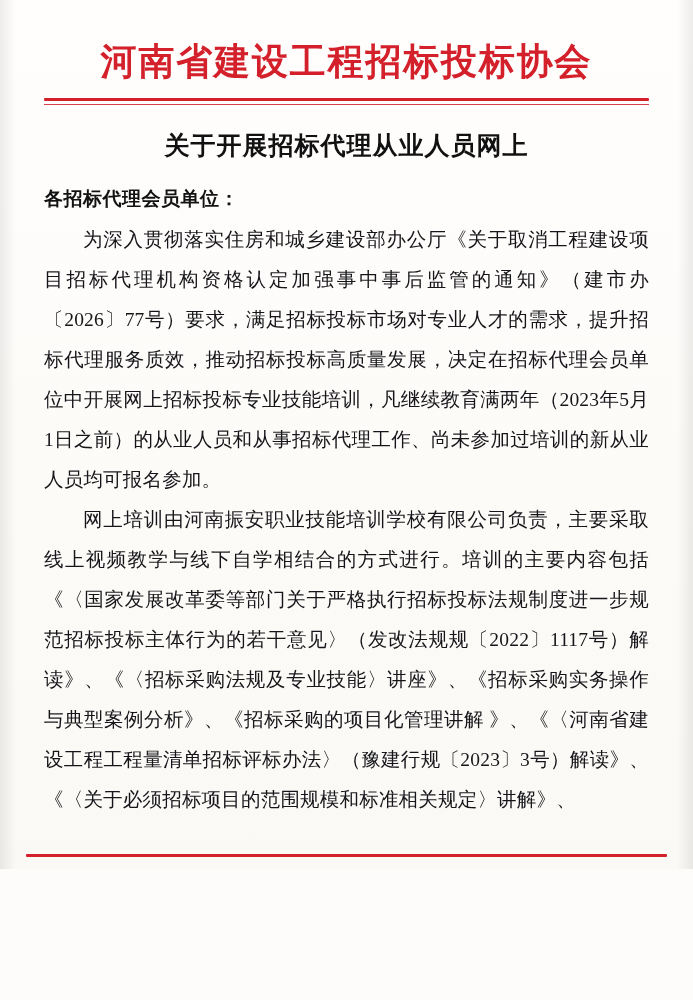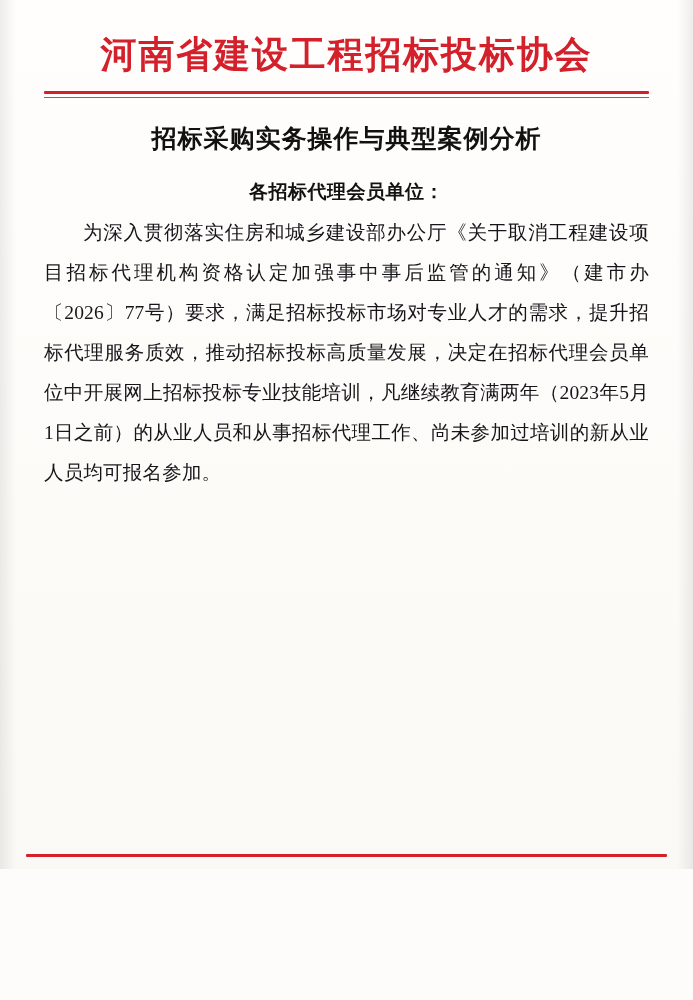--- a/index.html
+++ b/index.html
@@ -12,21 +12,21 @@
     background: #fdfcfa;
     font-family: "Liberation Serif", "DejaVu Serif", serif;
     overflow: hidden;
   }
   .page {
     position: relative;
     width: 693px;
     height: 869px;
     box-sizing: border-box;
     background: linear-gradient(180deg, #fffefd 0%, #fdfbf8 60%, #fbf9f6 100%);
-    padding: 5px 44px;
+    padding: 12px 44px;
   }
   .letterhead {
     padding-top: 26px;
     text-align: center;
   }
   .letterhead-title {
     color: #d3202a;
     font-family: "DejaVu Serif", "Liberation Serif", serif;
     font-weight: bold;
     font-size: 37px;
@@ -58,21 +58,20 @@
   }
   .doc-title .line {
     display: block;
   }
   .salutation {
     margin-top: 20px;
     font-weight: bold;
     font-size: 19px;
     color: #121212;
     letter-spacing: 0.5px;
-    text-align: center;
   }
   .body-text {
     margin-top: 8px;
     font-size: 19.5px;
     line-height: 40px;
     color: #16161a;
     text-align: justify;
     text-justify: inter-ideograph;
     letter-spacing: 0.2px;
   }
@@ -111,26 +110,27 @@
   <div class="edge-shadow edge-right"></div>
 
   <div class="letterhead">
     <div class="letterhead-title">河南省建设工程招标投标协会</div>
   </div>
 
   <div class="rule-thick"></div>
   <div class="rule-thin"></div>
 
   <div class="doc-title">
-    <span class="line">招标采购实务操作与典型案例分析</span>
+    <span class="line">关于开展招标代理从业人员网上</span>
   </div>
 
   <div class="salutation">各招标代理会员单位：</div>
 
   <div class="body-text">
     <p>为深入贯彻落实住房和城乡建设部办公厅《关于取消工程建设项目招标代理机构资格认定加强事中事后监管的通知》（建市办〔2026〕77号）要求，满足招标投标市场对专业人才的需求，提升招标代理服务质效，推动招标投标高质量发展，决定在招标代理会员单位中开展网上招标投标专业技能培训，凡继续教育满两年（2023年5月1日之前）的从业人员和从事招标代理工作、尚未参加过培训的新从业人员均可报名参加。</p>
+    <p>网上培训由河南振安职业技能培训学校有限公司负责，主要采取线上视频教学与线下自学相结合的方式进行。培训的主要内容包括《〈国家发展改革委等部门关于严格执行招标投标法规制度进一步规范招标投标主体行为的若干意见〉（发改法规规〔2022〕1117号）解读》、《〈招标采购法规及专业技能〉讲座》、《招标采购实务操作与典型案例分析》、《招标采购的项目化管理讲解 》、《〈河南省建设工程工程量清单招标评标办法〉（豫建行规〔2023〕3号）解读》、《〈关于必须招标项目的范围规模和标准相关规定〉讲解》、</p>
   </div>
 
   <div class="bottom-rule-wrap">
     <div class="bottom-rule"></div>
   </div>
 
 </div>
 
 </body></html>

